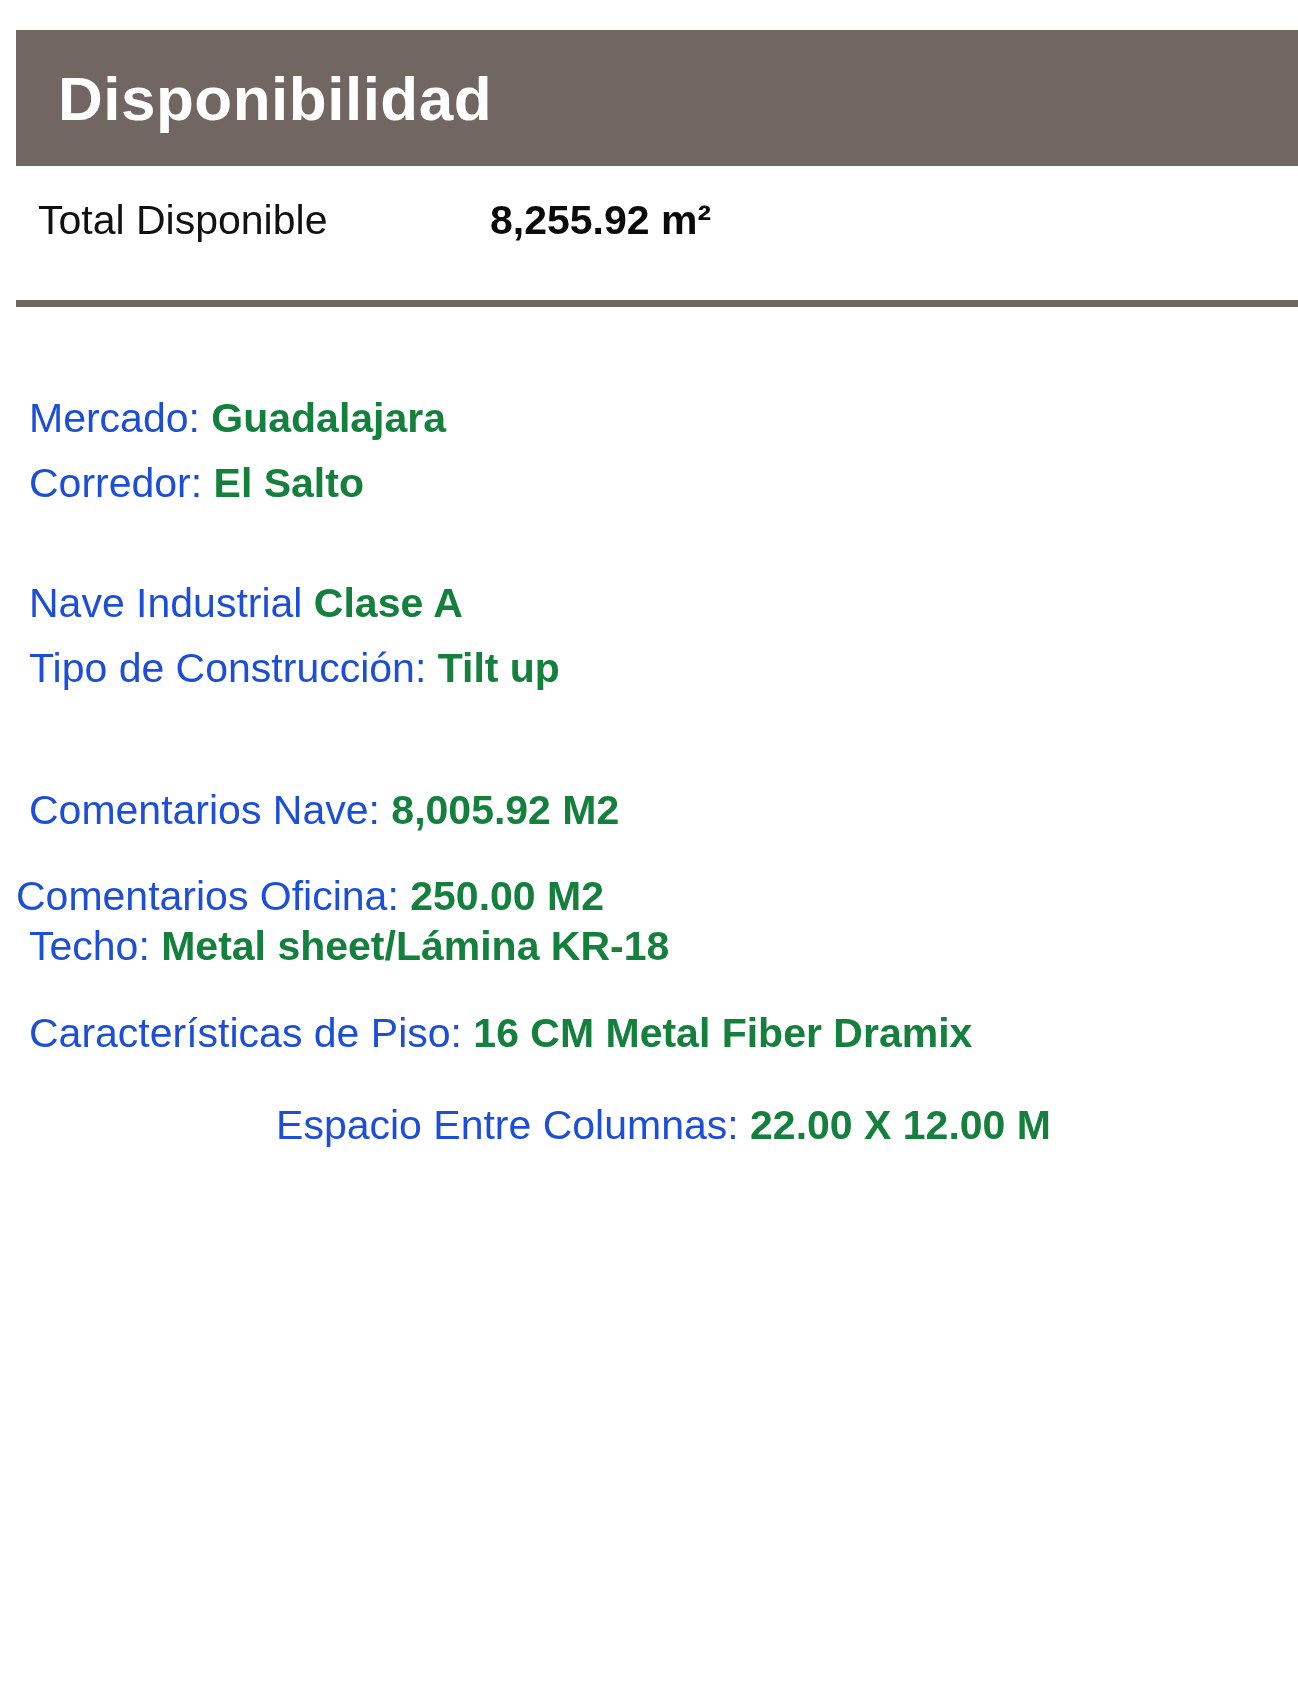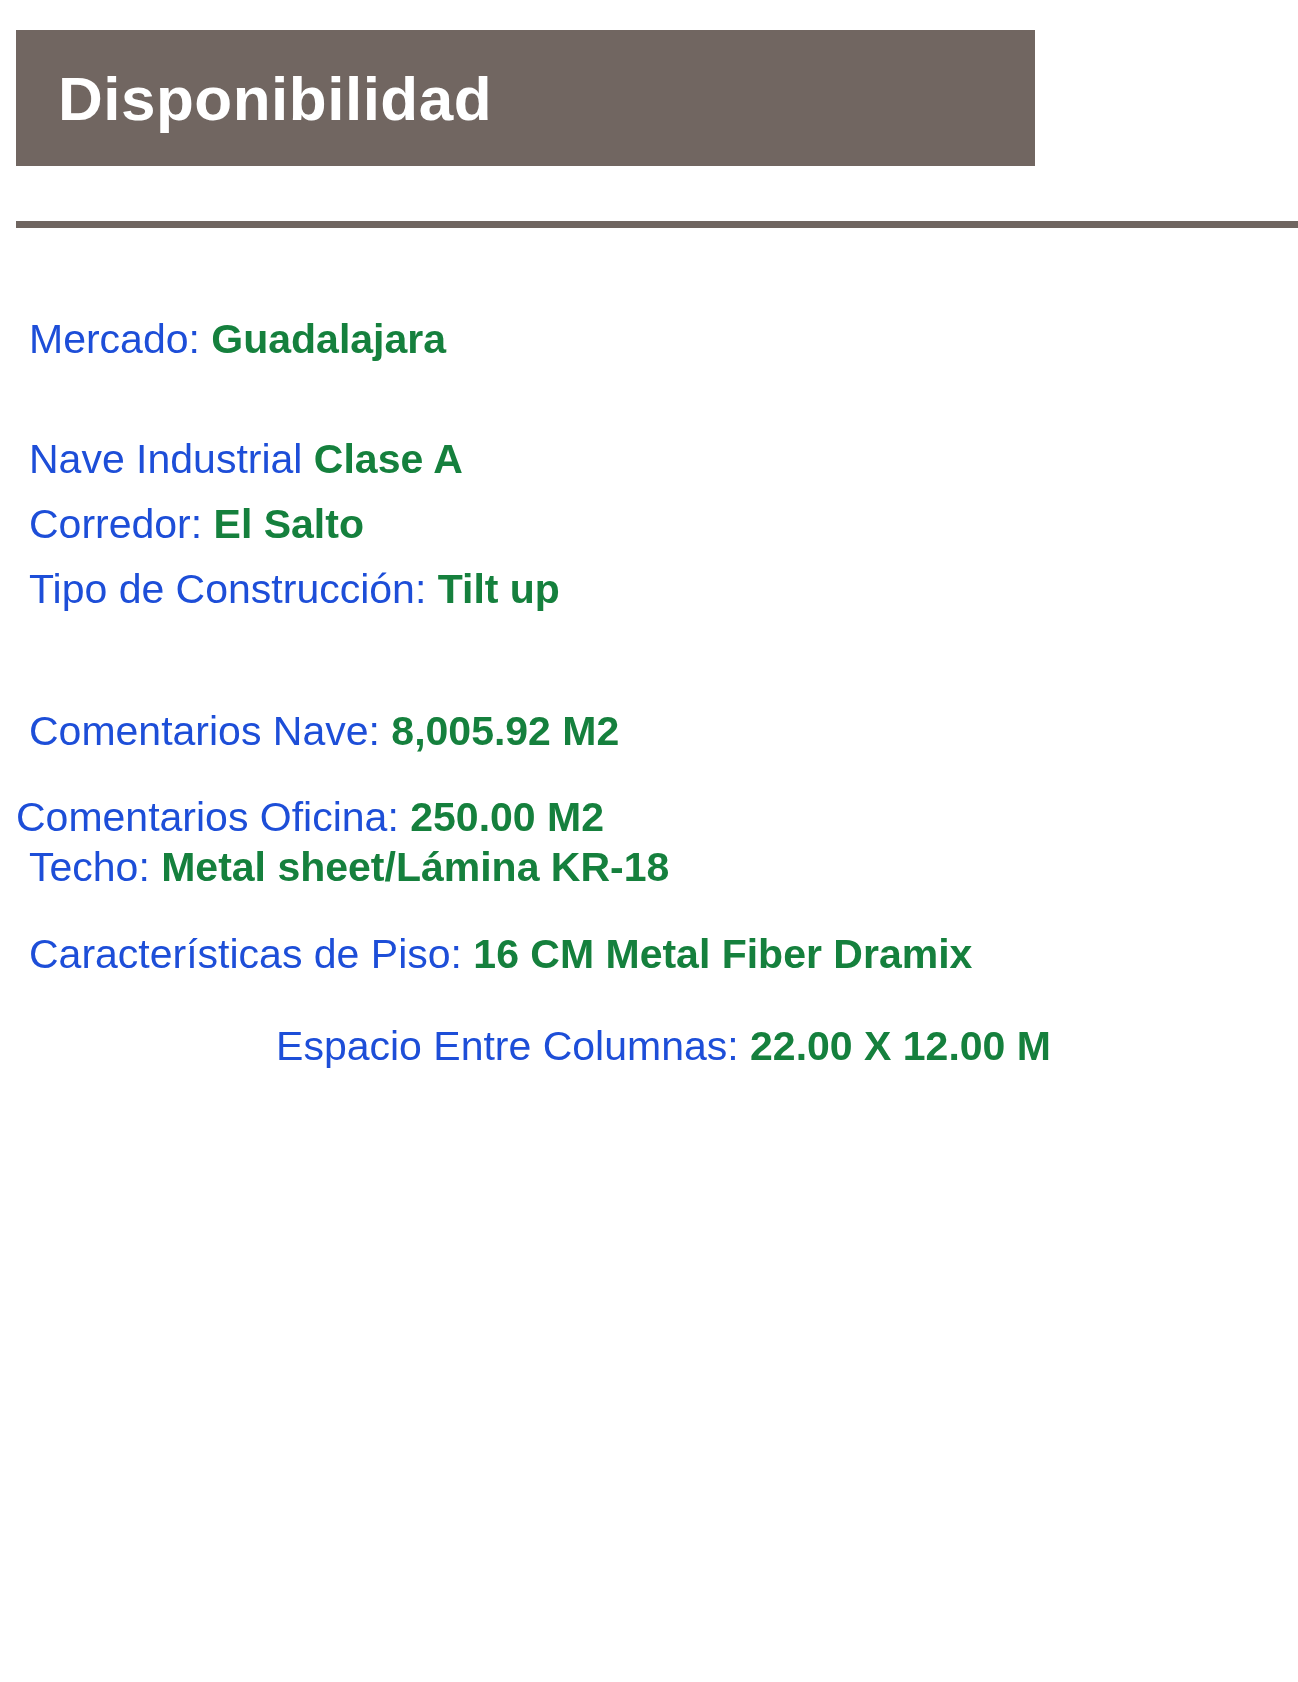--- a/index.html
+++ b/index.html
@@ -11,21 +11,21 @@
     position: relative;
     width: 1298px;
     height: 1682px;
     background: #ffffff;
     font-family: "Liberation Sans", sans-serif;
     color: #0d0d0d;
     overflow: hidden;
   }
   .header-bar {
     margin: 30px 0 0 16px;
-    width: 1019px;
+    width: 1282px;
     height: 136px;
     background: #716661;
     display: flex;
     align-items: center;
   }
   .header-title {
     padding-left: 42px;
     font-size: 62px;
     font-weight: 700;
     color: #ffffff;
@@ -75,33 +75,36 @@
 </style>
 </head>
 <body>
 
 <div class="page">
 
   <div class="header-bar">
     <span class="header-title">Disponibilidad</span>
   </div>
 
+  <div class="summary-row">
+    <span class="summary-label">Total Disponible</span><span class="summary-value">8,255.92 m²</span>
+  </div>
 
   <div class="divider"></div>
 
   <div class="detail-line l-mercado">
     <span class="detail-label">Mercado: </span><span class="detail-value">Guadalajara</span>
   </div>
 
+  <div class="detail-line l-corredor">
+    <span class="detail-label">Corredor: </span><span class="detail-value">El Salto</span>
+  </div>
+
   <div class="detail-line l-nave">
     <span class="detail-label">Nave Industrial </span><span class="detail-value">Clase A</span>
-  </div>
-
-  <div class="detail-line l-corredor">
-    <span class="detail-label">Corredor: </span><span class="detail-value">El Salto</span>
   </div>
 
   <div class="detail-line l-tipo">
     <span class="detail-label">Tipo de Construcción: </span><span class="detail-value">Tilt up</span>
   </div>
 
   <div class="detail-line l-comnave">
     <span class="detail-label">Comentarios Nave: </span><span class="detail-value">8,005.92 M2</span>
   </div>
 

